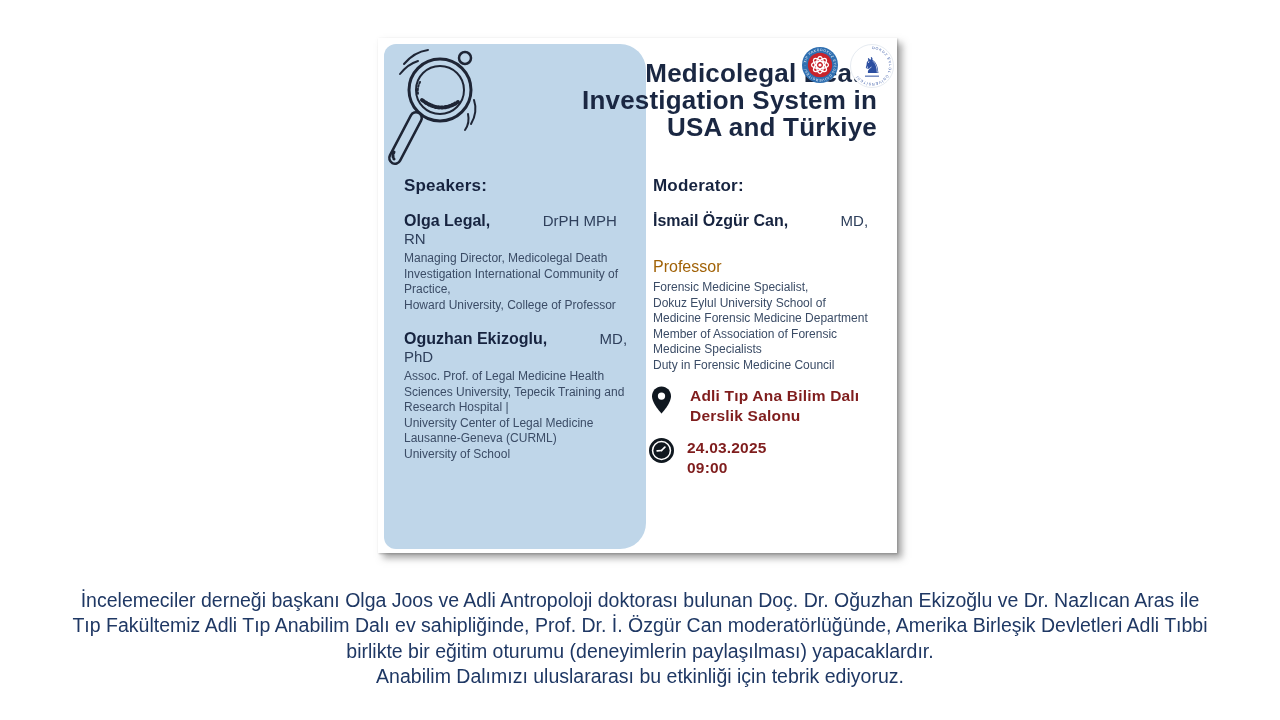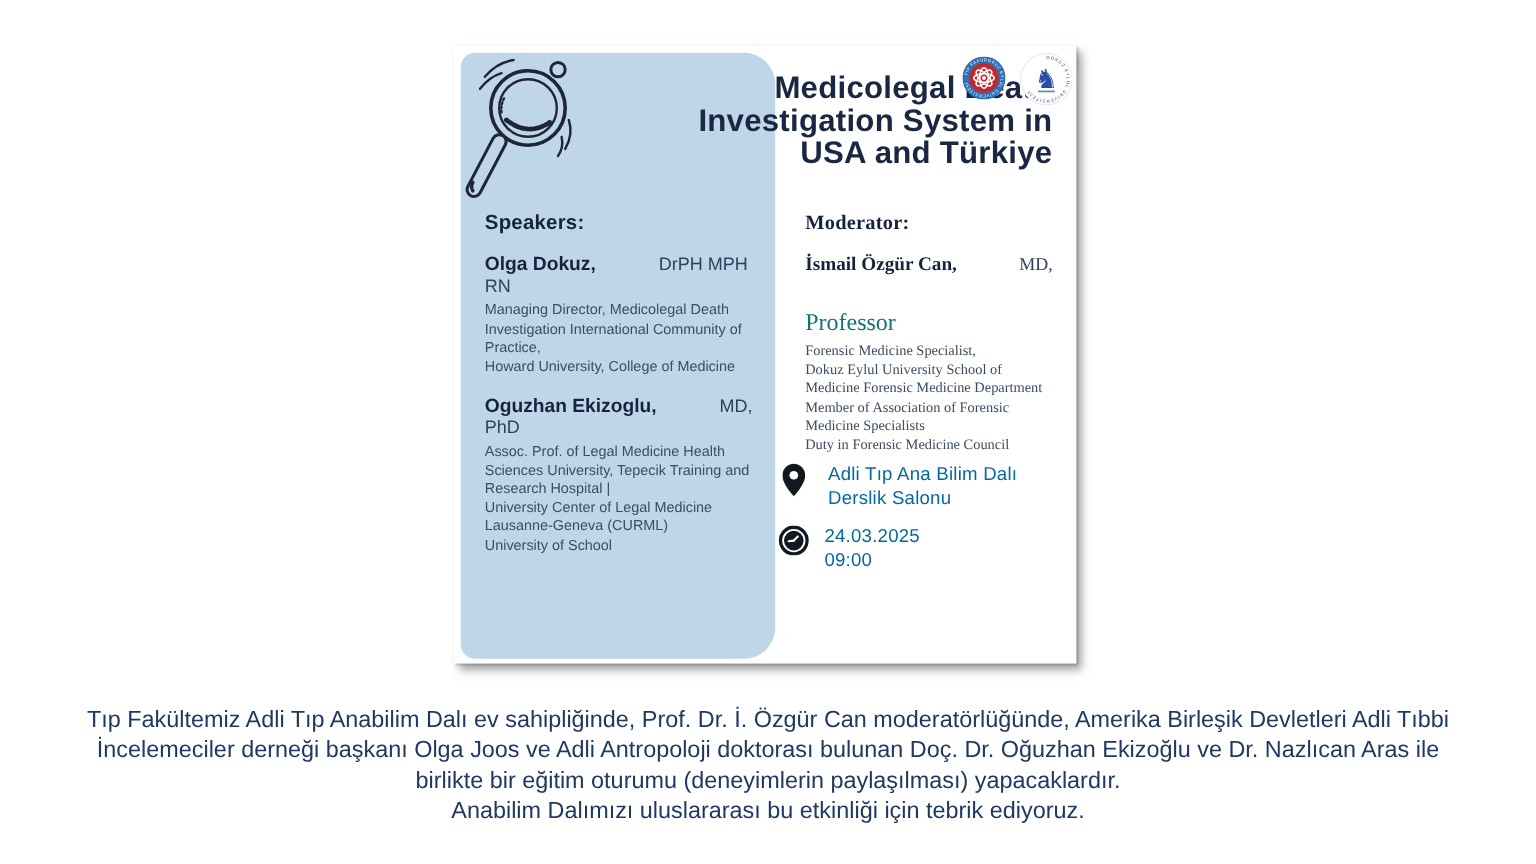--- a/index.html
+++ b/index.html
@@ -20,38 +20,38 @@
                   font-size:26px; line-height:27px; font-weight:800; color:#1a2742;
                   letter-spacing:.2px; }
 
   .logo { position:absolute; border-radius:50%; }
   .logo-med { left:424px; top:9px; width:36px; height:36px; }
   .logo-uni { left:472px; top:6px; width:44px; height:44px; }
 
   
   .col-heading { font-size:17px; font-weight:800; color:#16233f; letter-spacing:.2px; }
   .speakers-col  { position:absolute; left:26px;  top:138px; width:232px; }
-  .moderator-col { position:absolute; left:293px; top:138px; width:228px;font-family:Liberation Serif, serif; }
+  .moderator-col { position:absolute; left:275px; top:138px; width:228px; }
 
   .person { margin-top:16px; }
   .person-name { font-size:16px; font-weight:700; color:#16233f; margin-bottom:3px; }
   .person-name .creds { font-weight:400; font-size:15px; color:#2f405c;margin-left:48px; }
-  .person-role { font-size:20px; font-weight:400; color:#0f766e; margin-bottom:4px;margin-top:28px; }
+  .person-role { font-size:16px; font-weight:400; color:#a16207; margin-bottom:4px;margin-top:28px; }
   .detail-line { font-size:12px; line-height:15.5px; color:#3b4c66; }
 
   .speaker-2 { margin-top:17px; }
   .speaker-3 { margin-top:21px; }
 
   
   .meta-row { position:absolute; display:flex; }
   .row-location { left:274px; top:348px; }
   .row-time     { left:271px; top:400px;justify-content:flex-end; }
   .meta-icon-wrap { width:28px; flex:0 0 28px; }
-  .meta-text { margin-left:10px; font-size:15.5px; line-height:19.5px; font-weight:400;
-               color:#0369a1; letter-spacing:.2px; }
+  .meta-text { margin-left:10px; font-size:15.5px; line-height:19.5px; font-weight:700;
+               color:#7f1d1d; letter-spacing:.2px; }
 
   
   .caption { position:absolute; left:20px; top:588px; width:1240px; text-align:center;
              font-size:19.5px; line-height:25.3px; color:#1f3864; }
 </style>
 </head>
 <body>
 
 <div class="page">
 
@@ -121,27 +121,27 @@
         <text x="22" y="29" text-anchor="middle" font-size="22" fill="#2b4ea0" font-family="DejaVu Sans, sans-serif">♞</text>
         <rect x="15" y="31.5" width="14" height="1.4" fill="#2b4ea0" opacity="0.7"></rect>
       </svg>
     </div>
 
     <div class="speakers-col">
       <div class="col-heading">Speakers:</div>
 
       <div class="person speaker-1">
         <div class="person-name">
-          <span>Olga Dokuz,</span>
+          <span>Olga Legal,</span>
           <span class="creds">DrPH MPH RN</span>
         </div>
         <div class="detail-line">Managing Director,  Medicolegal Death</div>
         <div class="detail-line">Investigation International Community of</div>
         <div class="detail-line">Practice,</div>
-        <div class="detail-line">Howard University, College of Medicine</div>
+        <div class="detail-line">Howard University, College of Professor</div>
       </div>
 
       <div class="person speaker-2">
         <div class="person-name">
           <span>Oguzhan Ekizoglu,</span>
           <span class="creds">MD, PhD</span>
         </div>
         <div class="detail-line">Assoc. Prof. of Legal Medicine Health</div>
         <div class="detail-line">Sciences University, Tepecik Training and</div>
         <div class="detail-line">Research Hospital |</div>
@@ -194,19 +194,19 @@
       </div>
       <div class="meta-text">
         <div>24.03.2025</div>
         <div>09:00</div>
       </div>
     </div>
 
   </div>
 
   <div class="caption">
+    <div>İncelemeciler derneği başkanı Olga Joos ve Adli Antropoloji doktorası bulunan Doç. Dr. Oğuzhan Ekizoğlu ve Dr. Nazlıcan Aras ile</div>
     <div>Tıp Fakültemiz Adli Tıp Anabilim Dalı ev sahipliğinde, Prof. Dr. İ. Özgür Can moderatörlüğünde, Amerika Birleşik Devletleri Adli Tıbbi</div>
-    <div>İncelemeciler derneği başkanı Olga Joos ve Adli Antropoloji doktorası bulunan Doç. Dr. Oğuzhan Ekizoğlu ve Dr. Nazlıcan Aras ile</div>
     <div>birlikte bir eğitim oturumu (deneyimlerin paylaşılması) yapacaklardır.</div>
     <div>Anabilim Dalımızı uluslararası bu etkinliği için tebrik ediyoruz.</div>
   </div>
 
 </div>
 
 </body></html>

